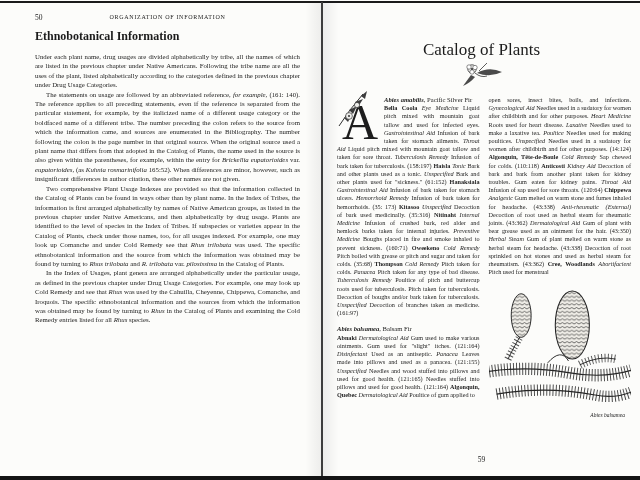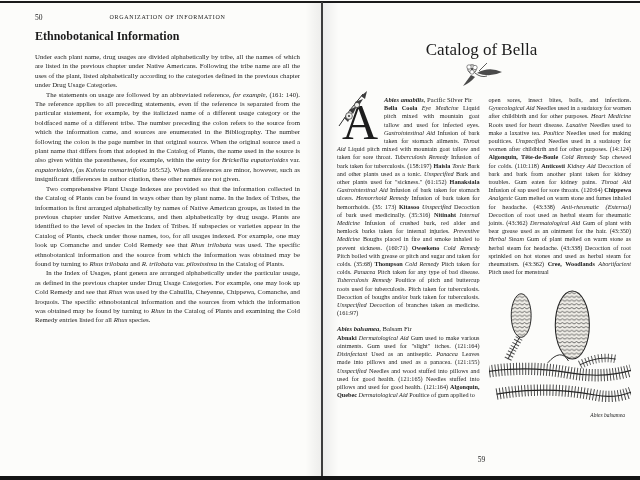--- a/index.html
+++ b/index.html
@@ -56,21 +56,21 @@
     <div class="pl-heading">Ethnobotanical Information</div>
     <div class="pl-body">
       <p>Under each plant name, drug usages are divided alphabetically by tribe, all the names of which are listed in the previous chapter under Native Americans. Following the tribe name are all the uses of the plant, listed alphabetically according to the categories defined in the previous chapter under Drug Usage Categories.</p>
       <p class="indent">The statements on usage are followed by an abbreviated reference, <i>for example</i>, (161: 140). The reference applies to all preceding statements, even if the reference is separated from the particular statement, for example, by the italicized name of a different usage category or the boldfaced name of a different tribe. The number preceding the colon refers to the source from which the information came, and sources are enumerated in the Bibliography. The number following the colon is the page number in that original source. When the original source used a plant name that differs from that adopted in the Catalog of Plants, the name used in the source is also given within the parentheses, for example, within the entry for <i>Brickellia eupatorioides</i> var. <i>eupatorioides</i>, (as <i>Kuhnia rosmarinifolia</i> 165:52). When differences are minor, however, such as insignificant differences in author citation, these other names are not given.</p>
       <p class="indent">Two comprehensive Plant Usage Indexes are provided so that the information collected in the Catalog of Plants can be found in ways other than by plant name. In the Index of Tribes, the information is first arranged alphabetically by names of Native American groups, as listed in the previous chapter under Native Americans, and then alphabetically by drug usage. Plants are identified to the level of species in the Index of Tribes. If subspecies or varieties appear in the Catalog of Plants, check under those names, too, for all usages indexed. For example, one may look up Comanche and under Cold Remedy see that <i>Rhus trilobata</i> was used. The specific ethnobotanical information and the source from which the information was obtained may be found by turning to <i>Rhus trilobata</i> and <i>R. trilobata</i> var. <i>pilosissima</i> in the Catalog of Plants.</p>
       <p class="indent">In the Index of Usages, plant genera are arranged alphabetically under the particular usage, as defined in the previous chapter under Drug Usage Categories. For example, one may look up Cold Remedy and see that <i>Rhus</i> was used by the Cahuilla, Cheyenne, Chippewa, Comanche, and Iroquois. The specific ethnobotanical information and the sources from which the information was obtained may be found by turning to <i>Rhus</i> in the Catalog of Plants and examining the Cold Remedy entries listed for all <i>Rhus</i> species.</p>
     </div>
   </div>
 
   <div class="page-right">
-    <h1 class="pr-title">Catalog of Bella</h1>
+    <h1 class="pr-title">Catalog of Plants</h1>
 
     <svg class="pr-ornament" width="46" height="26" viewBox="0 0 46 26">
       <path d="M18 12 Q30 5 43 11 Q31 17 18 12 Z" fill="#4a4a4a"></path>
       <path d="M12 14 L4 25 Q11 22 16 16 Z" fill="#4a4a4a"></path>
       <path d="M20 10 L28 2 M16 12 Q22 17 28 15" stroke="#333" stroke-width="0.8" fill="none"></path>
       <circle cx="13" cy="8" r="4.2" fill="#efefec" stroke="#333" stroke-width="0.8"></circle>
       <circle cx="10" cy="6" r="2.2" fill="#fff" stroke="#444" stroke-width="0.6"></circle>
       <circle cx="16" cy="6.5" r="2.2" fill="#fff" stroke="#444" stroke-width="0.6"></circle>
       <circle cx="13" cy="11" r="2.2" fill="#fff" stroke="#444" stroke-width="0.6"></circle>
       <circle cx="13" cy="8" r="1.1" fill="#333"></circle>

